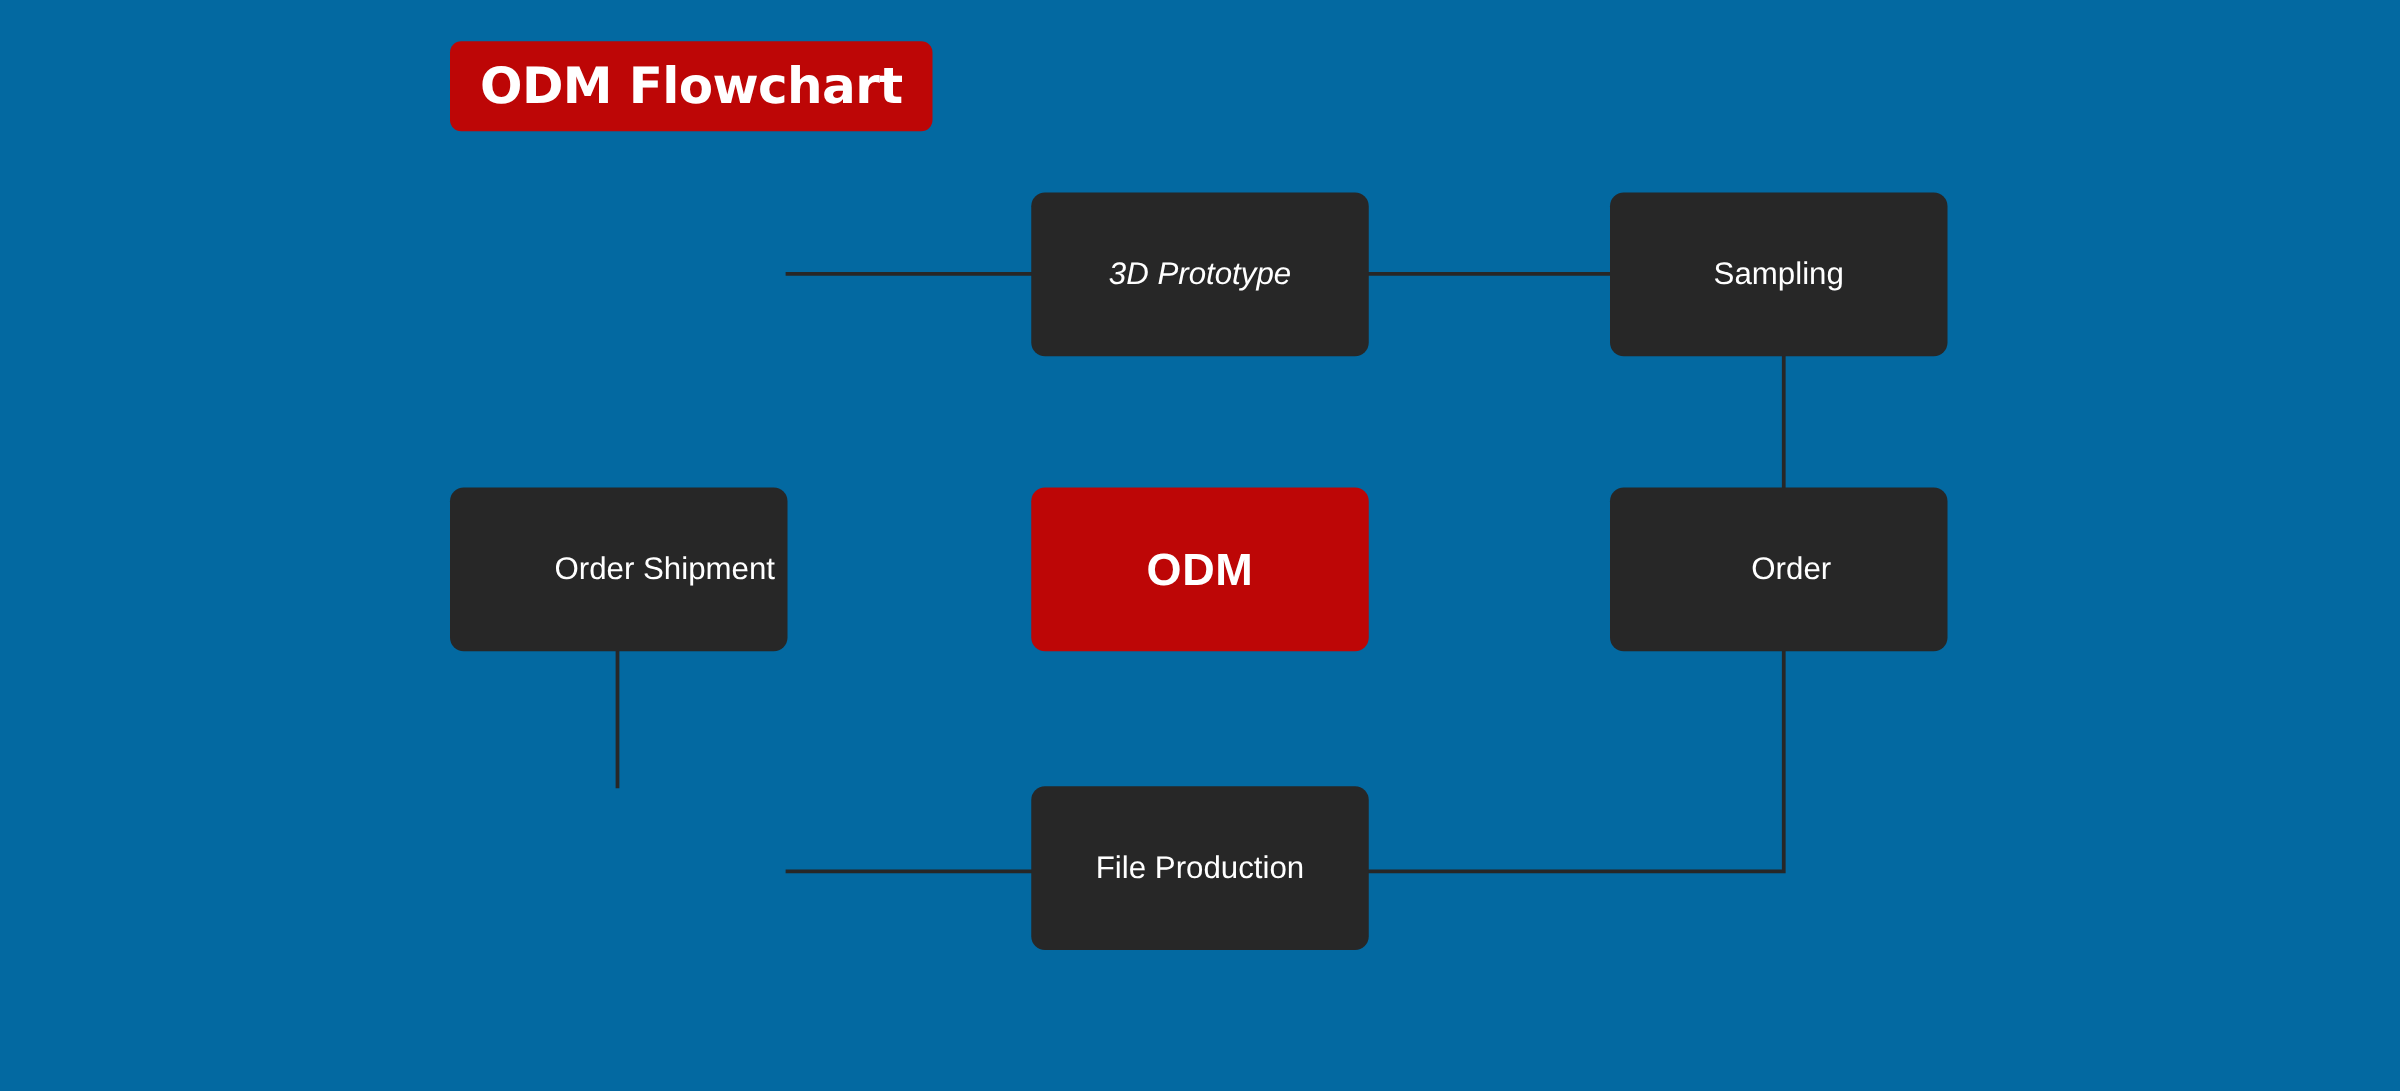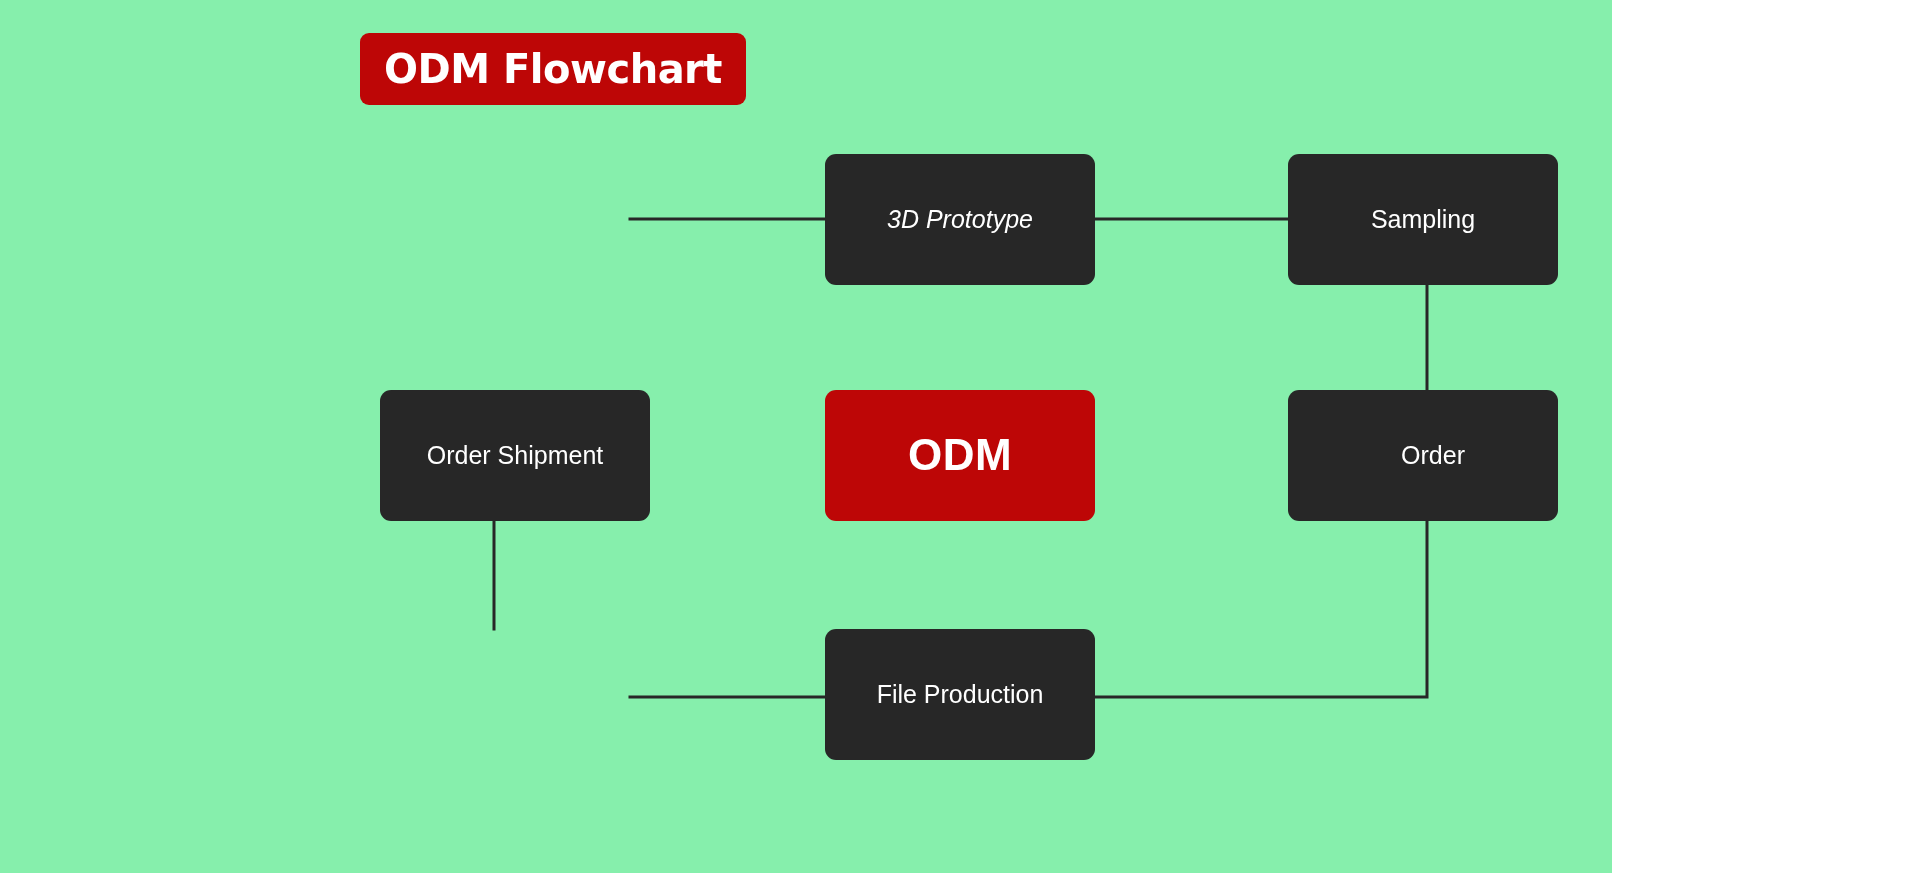--- a/index.html
+++ b/index.html
@@ -11,23 +11,23 @@
   body {
     width: 1920px;
     height: 873px;
     overflow: hidden;
     font-family: "Liberation Sans", sans-serif;
     -webkit-font-smoothing: antialiased;
   }
 
   #canvas {
     position: relative;
-    width: 1612px;
+    width: 1920px;
     height: 873px;
-    background: #86efac;
+    background: #0369a1;
   }
 
   
   .title-badge {
     position: absolute;
     left: 360px;
     top: 33px;
     width: 386px;
     height: 72px;
     background: #bd0606;
@@ -76,21 +76,21 @@
   }
   .node .node-label {
     color: #ffffff;
     font-family: "Liberation Sans", sans-serif;
     font-size: 25px;
     font-weight: 400;
     line-height: 1.65;
     white-space: pre-line;
   }
   .node.accent .node-label {
-    font-size: 44px;
+    font-size: 36px;
     font-weight: 700;
     line-height: 1.1;
     letter-spacing: 0.5px;
   }
 </style>
 </head>
 <body>
 
 <div id="canvas">
 
@@ -117,21 +117,21 @@
 
 
   <div class="node dark" style="left:825px; top:154px; width:270px; height:131px;font-style:italic;">
     <span class="node-label">3D Prototype</span>
   </div>
 
   <div class="node dark" style="left:1288px; top:154px; width:270px; height:131px;text-align:center;">
     <span class="node-label">Sampling</span>
   </div>
 
-  <div class="node dark" style="left:380px; top:390px; width:270px; height:131px;">
+  <div class="node dark" style="left:360px; top:390px; width:270px; height:131px;justify-content:flex-end;">
     <span class="node-label">Order Shipment</span>
   </div>
 
   <div class="node accent" style="left:825px; top:390px; width:270px; height:131px;">
     <span class="node-label">ODM</span>
   </div>
 
   <div class="node dark" style="left:1288px; top:390px; width:270px; height:131px;padding-left:30px;">
     <span class="node-label">Order</span>
   </div>

